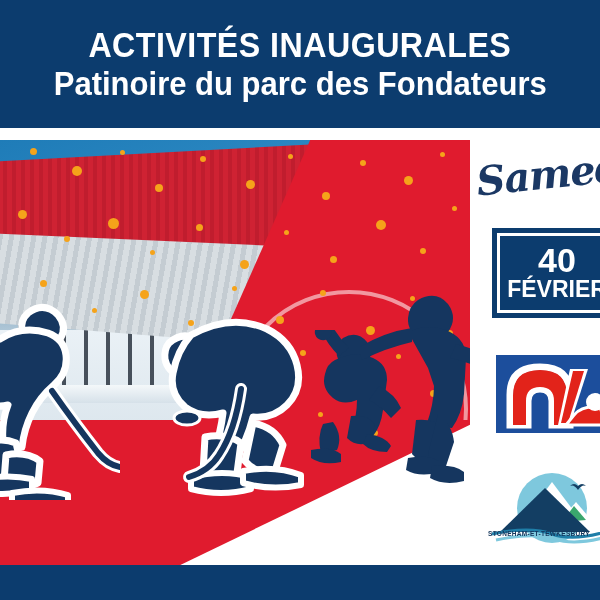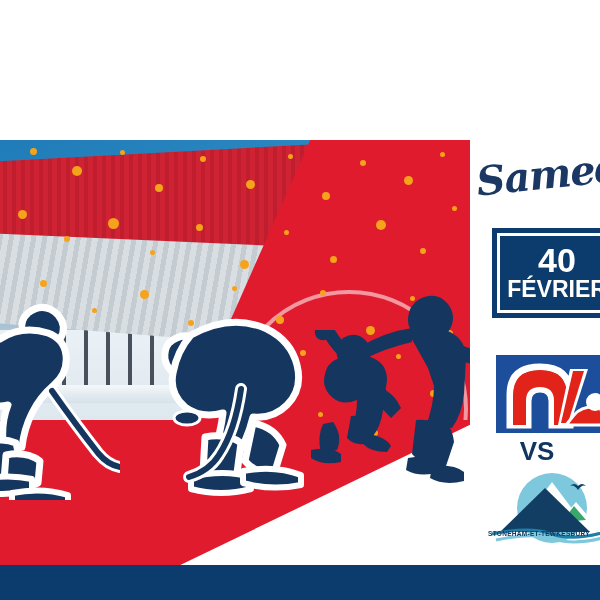--- a/index.html
+++ b/index.html
@@ -87,20 +87,24 @@
 
   
   .footer{position:absolute;left:0;top:565px;width:600px;height:35px;background:#0c3c6e;}
   .whitegap{position:absolute;left:0;top:128px;width:600px;height:12px;background:#fff;}
 </style>
 </head>
 <body>
 
 <div id="poster">
 
+  <div class="header">
+    <div class="title-main">ACTIVITÉS INAUGURALES</div>
+    <div class="title-sub">Patinoire du parc des Fondateurs</div>
+  </div>
   <div class="whitegap"></div>
 
   <div class="stage">
     <div class="sky"></div>
     <div class="tree-line"></div>
     <div class="rink-floor"></div>
     <div class="posts"></div>
     <div class="boards"></div>
     <div class="canopy"></div>
     <div class="roof"></div>
@@ -252,21 +256,20 @@
                  Q56 34 44 34 Q32 34 32 46 L32 70 Z" fill="none" stroke="#ffffff" stroke-width="7"></path>
         <path d="M17 70 L17 41 Q17 15 44 15 Q71 15 71 41 L71 70 L58 70 L58 46
                  Q58 32 44 32 Q30 32 30 46 L30 70 Z" fill="#e2231a"></path>
         <path d="M74 14 L92 14 L74 70 L62 70 Z" fill="#ffffff"></path>
         <path d="M77 16 L88 16 L72 68 L65 68 Z" fill="#e2231a"></path>
         <path d="M78 60 Q86 50 104 52 L110 70 L70 70 Z" fill="#e2231a" stroke="#ffffff" stroke-width="3"></path>
         <circle cx="99" cy="47" r="9" fill="#ffffff"></circle>
       </svg>
     </div>
 
-    <div class="vs">VS</div>
 
     <div class="logo-stoneham">
       <svg width="125" height="82" viewBox="0 0 125 82">
         <circle cx="62" cy="40" r="35" fill="#7ec8dd"></circle>
         <path d="M62 14 L98 62 L26 62 Z" fill="#ffffff"></path>
         <path d="M86 34 L110 62 L62 62 Z" fill="#ffffff"></path>
         <path d="M84 38 L96 52 L72 54 Z" fill="#3aa76d"></path>
         <path d="M55 20 L100 64 L10 64 Z" fill="#133e63"></path>
         <path d="M2 66 Q40 58 62 66 Q84 74 122 62" fill="none" stroke="#1f7ea8" stroke-width="3"></path>
         <path d="M6 72 Q44 64 64 71 Q86 78 120 68" fill="none" stroke="#7ec8dd" stroke-width="3"></path>

